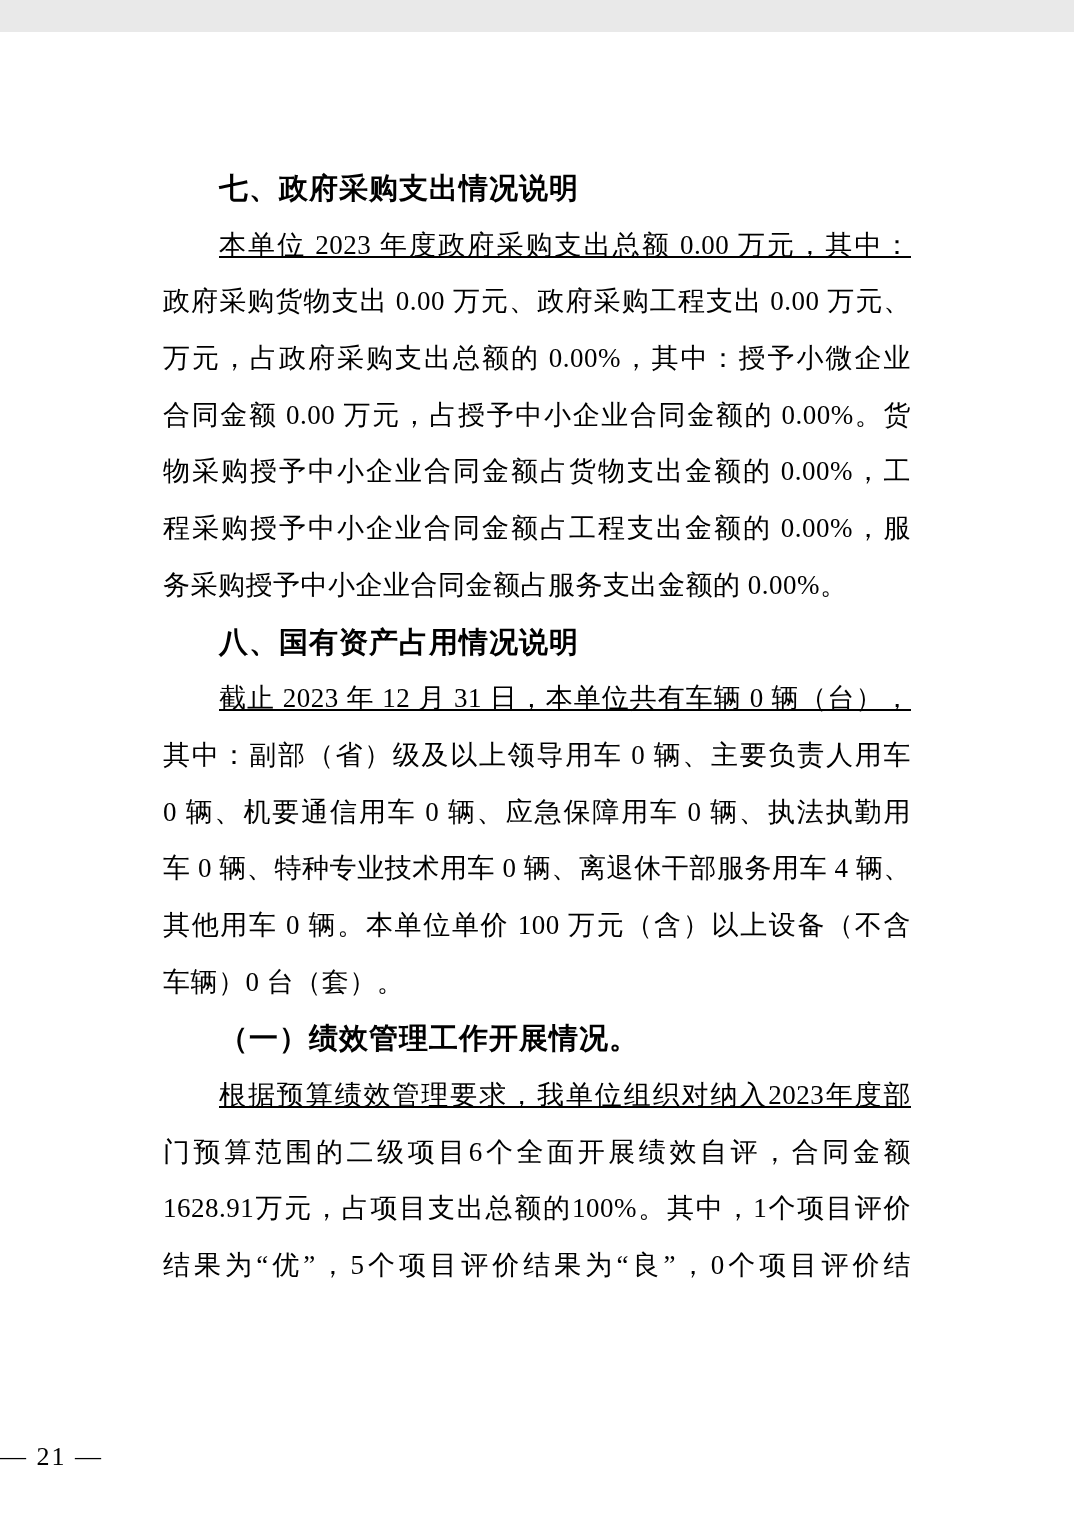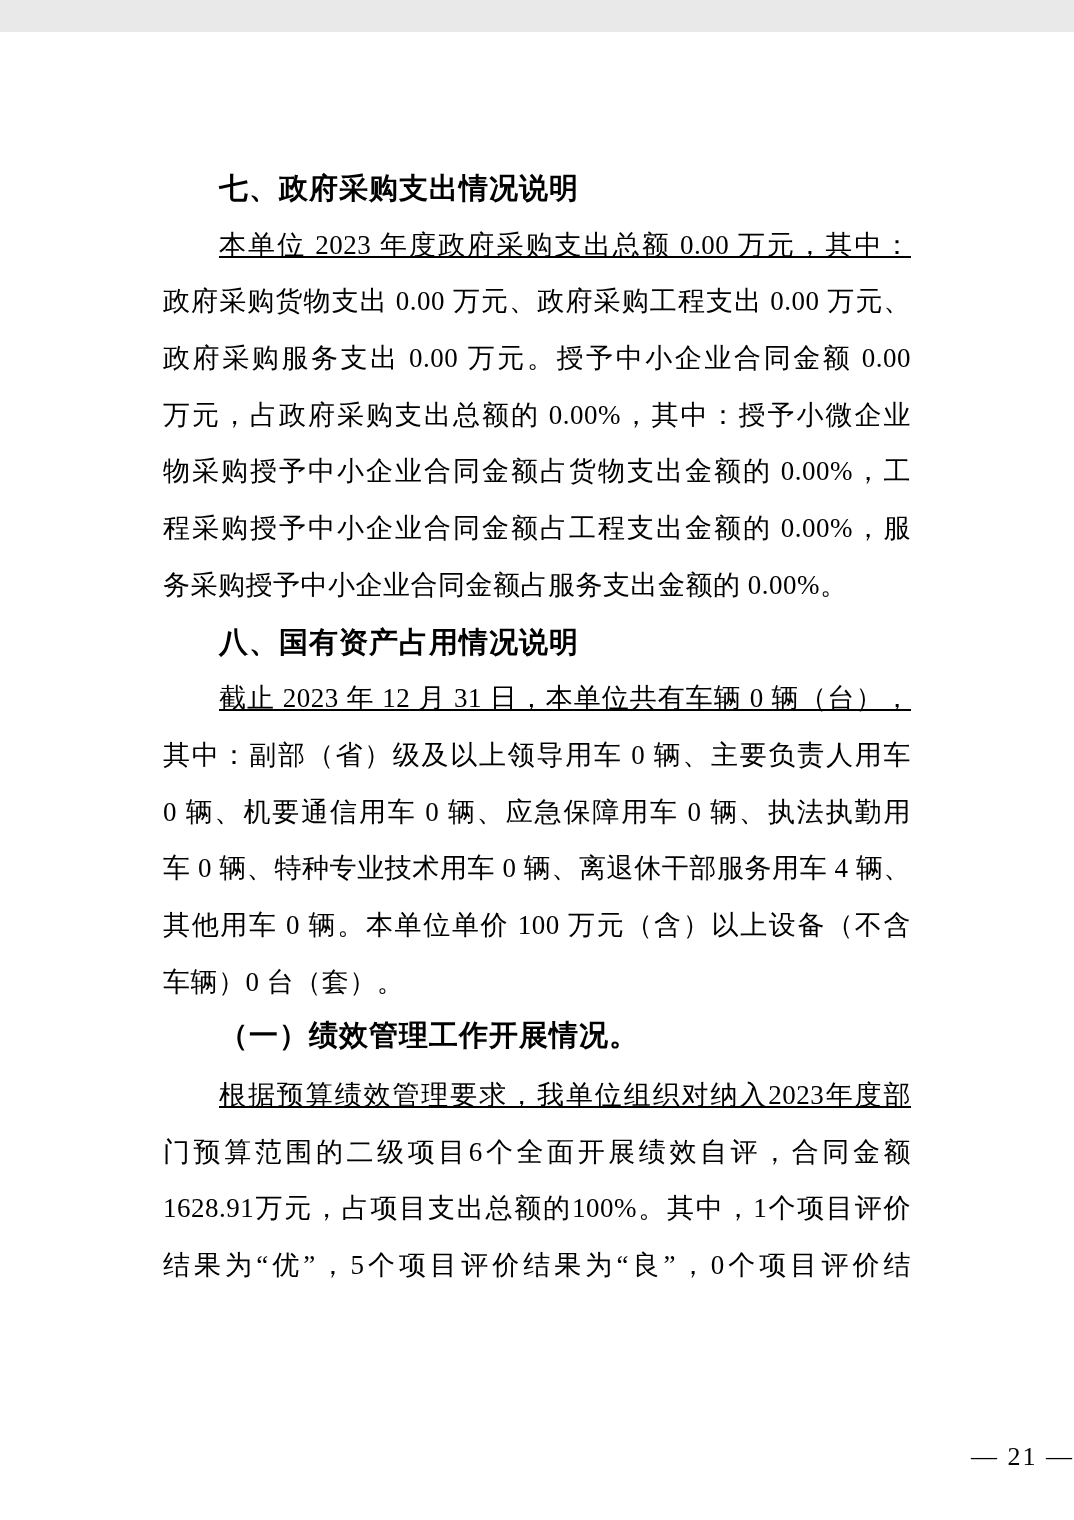--- a/index.html
+++ b/index.html
@@ -49,46 +49,46 @@
     font-weight: bold;
     padding-left: 56px;
     text-align: left;
     text-align-last: left;
     letter-spacing: 1px;
   }
   .heading.hei {
     font-family: "Liberation Sans", sans-serif;
   }
   .heading.kai {
-    font-family: Liberation Mono, monospace;
+    font-family: Liberation Sans, sans-serif;
   }
   .footer {
     position: absolute;
     left: 0;
     top: 1405px;
     width: 100%;
-    text-align: right;
+    text-align: left;
     font-size: 26px;
     line-height: 40px;
     font-family: "Liberation Serif", serif;
     letter-spacing: 2px;
   }
 </style>
 </head>
 <body>
 
 <div class="page">
   <div class="content">
 
     <h2 class="heading hei">七、政府采购支出情况说明</h2>
 
     <div class="line indent">本单位 2023 年度政府采购支出总额 0.00 万元，其中：</div>
     <div class="line">政府采购货物支出 0.00 万元、政府采购工程支出 0.00 万元、</div>
-    <div class="line">政府采购服务支出 0.00 万元。授予中小企业合同金额 0.00</div>
     <div class="line">万元，占政府采购支出总额的 0.00%，其中：授予小微企业</div>
+    <div class="line">合同金额 0.00 万元，占授予中小企业合同金额的 0.00%。货</div>
     <div class="line">物采购授予中小企业合同金额占货物支出金额的 0.00%，工</div>
     <div class="line">程采购授予中小企业合同金额占工程支出金额的 0.00%，服</div>
     <div class="line last">务采购授予中小企业合同金额占服务支出金额的 0.00%。</div>
 
     <h2 class="heading hei">八、国有资产占用情况说明</h2>
 
     <div class="line indent">截止 2023 年 12 月 31 日，本单位共有车辆 0 辆（台），</div>
     <div class="line">其中：副部（省）级及以上领导用车 0 辆、主要负责人用车</div>
     <div class="line">0 辆、机要通信用车 0 辆、应急保障用车 0 辆、执法执勤用</div>
     <div class="line">车 0 辆、特种专业技术用车 0 辆、离退休干部服务用车 4 辆、</div>

